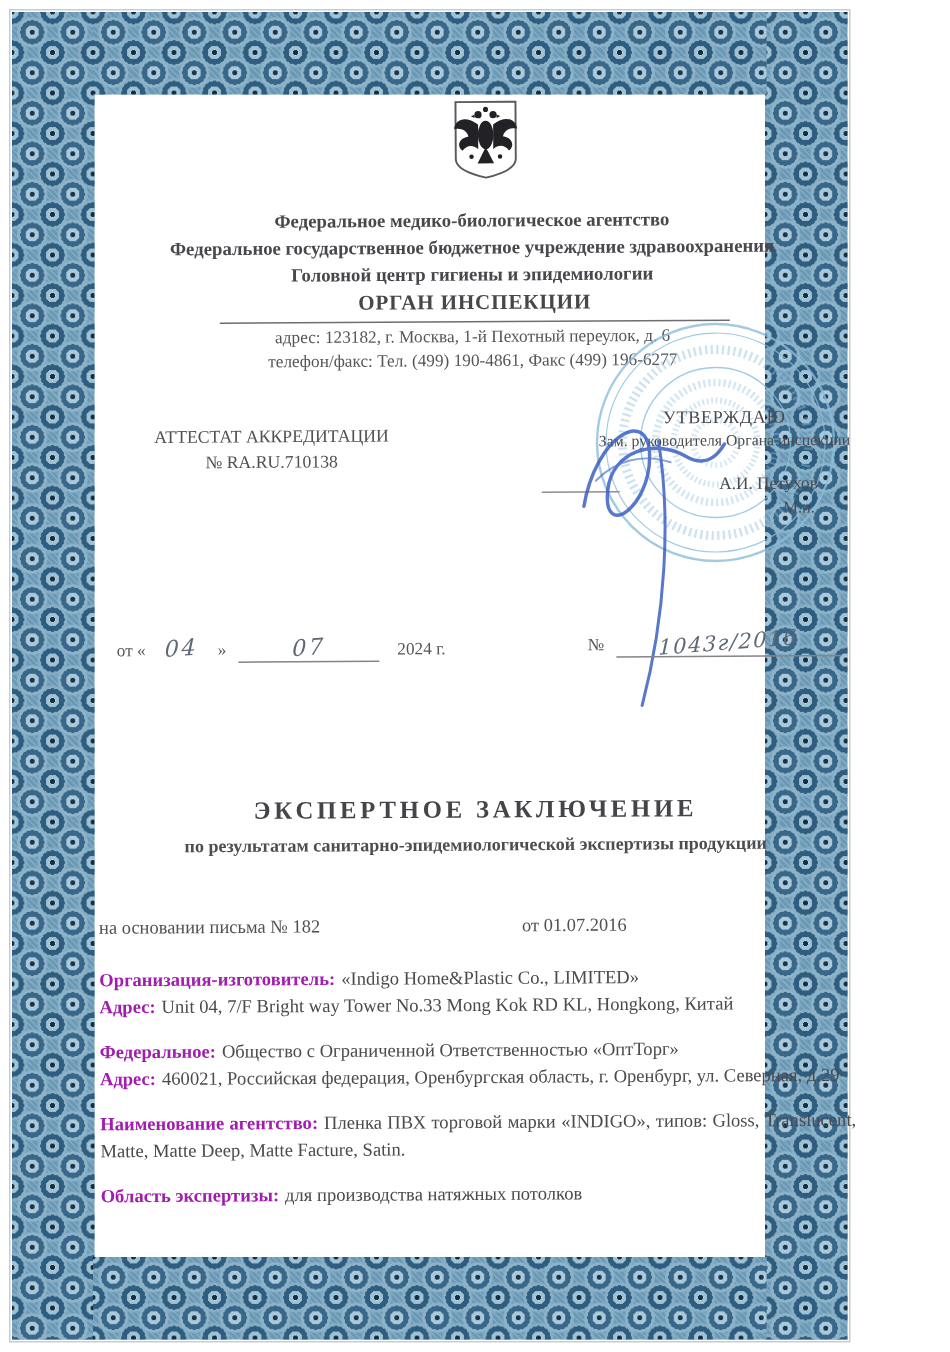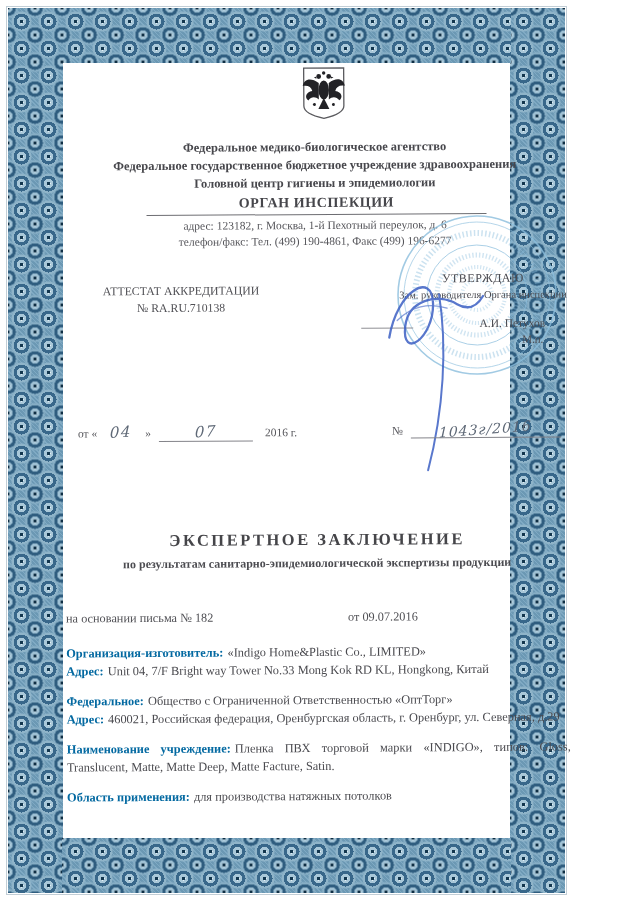--- a/index.html
+++ b/index.html
@@ -62,21 +62,21 @@
 
   .doc-title{top:468px;left:0;width:100%;text-align:center;font-weight:bold;font-size:16.5px;letter-spacing:2.5px;color:#454549;}
   .doc-subtitle{top:494px;left:0;width:100%;text-align:center;font-weight:bold;font-size:12px;color:#4c4c51;}
 
   .basis{top:548px;left:3px;width:503px;font-size:12.3px;color:#505055;}
   .basis-date{position:absolute;left:282px;top:0;}
 
   .bodytext{top:582px;left:3px;width:504px;font-size:12.4px;line-height:17.5px;color:#4a4a4f;}
   .bodytext p{margin:0 0 13px 0;}
   .bodytext p.justify{text-align:justify;}
-  .lbl{font-weight:bold;margin-right:4px;color:#0369a1;}
+  .lbl{font-weight:bold;margin-right:4px;color:#a21caf;}
 </style>
 </head>
 <body>
 
 <div class="page">
 
   <div class="frame">
     <div class="band left"></div>
     <div class="band right"></div>
     <div class="band top"></div>
@@ -139,45 +139,45 @@
 
     <svg class="abs signature" width="115" height="235" viewBox="0 0 115 235">
       <g fill="none" stroke="#3c60c4" stroke-linecap="round" opacity="0.85">
         <path d="M12 95 C 20 48, 56 28, 56 62 C 56 96, 24 118, 28 84 C 31 58, 60 50, 80 62 C 92 69, 100 64, 106 54" stroke-width="2.3"></path>
         <path d="M62 52 C 70 104, 66 168, 50 228" stroke-width="2"></path>
         <path d="M20 78 C 34 64, 52 60, 70 66" stroke-width="1.3" opacity="0.7"></path>
       </g>
     </svg>
 
     <div class="abs dateline">
-      <span>от «</span><span class="day-slot"><span class="hand">04</span></span><span>»</span><span class="month-slot"><span class="hand">07</span></span><span>2016 г.</span>
+      <span>от «</span><span class="day-slot"><span class="hand">04</span></span><span>»</span><span class="month-slot"><span class="hand">07</span></span><span>2024 г.</span>
     </div>
     <div class="abs numline">
       <span>№</span><span class="num-slot"><span class="hand">1043г/2016</span></span>
     </div>
 
     <div class="abs doc-title">ЭКСПЕРТНОЕ ЗАКЛЮЧЕНИЕ</div>
     <div class="abs doc-subtitle">по результатам санитарно-эпидемиологической экспертизы продукции</div>
 
     <div class="abs basis">
       <span>на основании письма № 182</span>
-      <span class="basis-date">от 09.07.2016</span>
+      <span class="basis-date">от 01.07.2016</span>
     </div>
 
     <div class="abs bodytext">
       <p>
         <span class="lbl">Организация-изготовитель:</span><span>«Indigo Home&amp;Plastic Co., LIMITED»</span><br>
         <span class="lbl">Адрес:</span><span>Unit 04, 7/F Bright way Tower No.33 Mong Kok RD KL, Hongkong, Китай</span>
       </p>
       <p>
         <span class="lbl">Федеральное:</span><span>Общество с Ограниченной Ответственностью «ОптТорг»</span><br>
         <span class="lbl">Адрес:</span><span>460021, Российская федерация, Оренбургская область, г. Оренбург, ул. Северная, д.29</span>
       </p>
       <p class="justify">
-        <span class="lbl">Наименование учреждение:</span><span>Пленка ПВХ торговой марки «INDIGO», типов: Gloss, Translucent, Matte, Matte Deep, Matte Facture, Satin.</span>
+        <span class="lbl">Наименование агентство:</span><span>Пленка ПВХ торговой марки «INDIGO», типов: Gloss, Translucent, Matte, Matte Deep, Matte Facture, Satin.</span>
       </p>
       <p>
-        <span class="lbl">Область применения:</span><span>для производства натяжных потолков</span>
+        <span class="lbl">Область экспертизы:</span><span>для производства натяжных потолков</span>
       </p>
     </div>
 
   </div>
 </div>
 
 </body></html>

